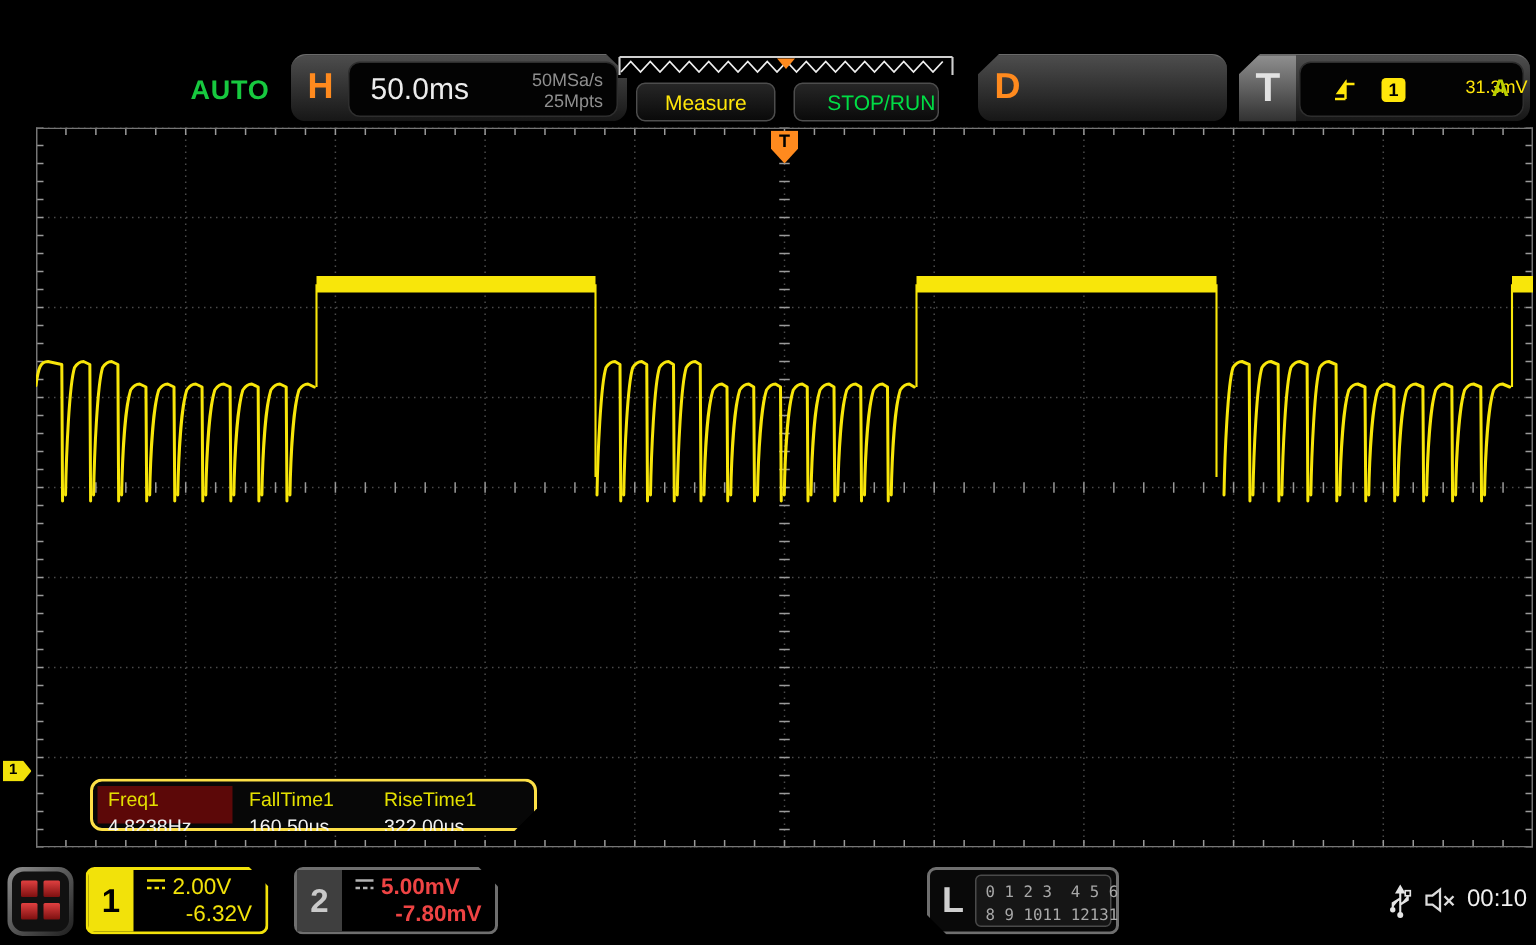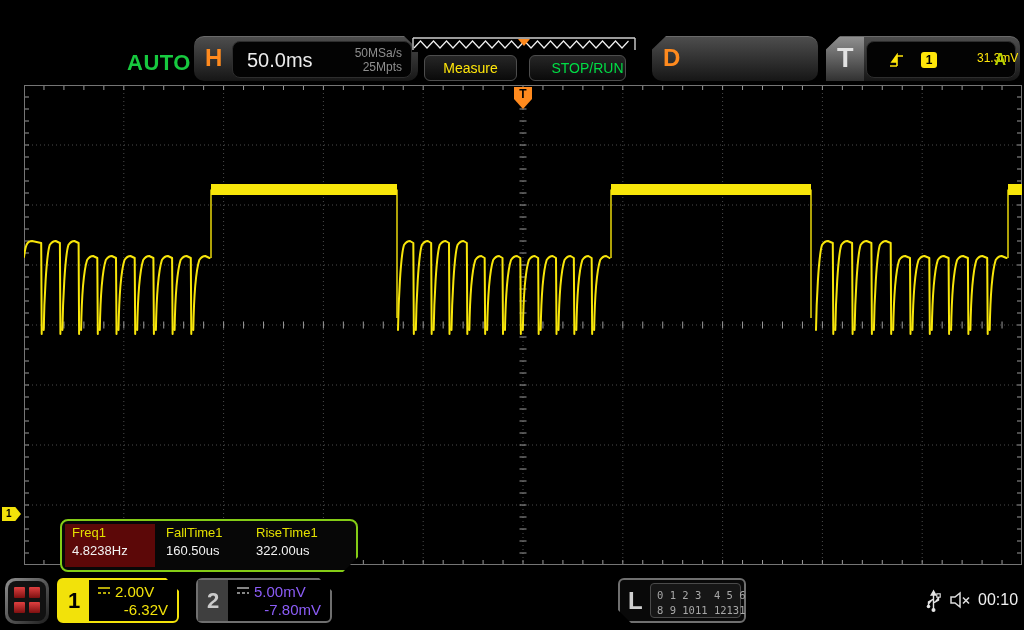--- a/index.html
+++ b/index.html
@@ -8,21 +8,21 @@
     position:relative; width:1024px; height:630px; background:#000;
     font-family:"Liberation Sans","DejaVu Sans",sans-serif; overflow:hidden;
     color:#fff;
   }
   
   .topbar { position:absolute; left:6px; top:5px; font-size:15px; color:#f5f5f5; letter-spacing:.3px; }
   .topbar span { margin-right:14px; }
   
   .logo { position:absolute; left:10px; top:40px; font-family:"DejaVu Serif","Liberation Serif",serif;
           font-weight:bold; font-size:30px; color:#f2d60a; letter-spacing:-1px; }
-  .mode { position:absolute; left:127px; top:50px; font-size:22px; font-weight:bold; color:#17c93f; letter-spacing:.5px; }
+  .mode { position:absolute; left:127px; top:50px; font-size:18px; font-weight:bold; color:#17c93f; letter-spacing:.5px; }
   .hdrbox { position:absolute; background:linear-gradient(#4d4d4d,#161616); border-radius:10px; border-top:1px solid #6a6a6a; }
   .hdrbox .biglabel { position:absolute; left:11px; top:7px; font-size:24px; font-weight:bold; color:#ff8a1e; }
   .hdrbox .inner { position:absolute; background:#030303; border:1px solid #2e2e2e; border-radius:8px; }
   #hbox { left:194px; top:36px; width:224px; height:45px;
           clip-path:polygon(0 0, calc(100% - 14px) 0, 100% 30%, 100% 100%, 0 100%); }
   #hbox .inner { left:38px; top:4px; width:180px; height:37px; }
   .tbval { position:absolute; left:14px; top:7px; font-size:20px; color:#ececec; }
   .rates { position:absolute; right:9px; top:4px; text-align:right; font-size:12px; line-height:14px; color:#8f8f8f; }
   #dbox { left:652px; top:36px; width:166px; height:45px;
           clip-path:polygon(0 30%, 14px 0, 100% 0, 100% 100%, 0 100%); }
@@ -45,22 +45,22 @@
   #zigzag { position:absolute; left:412px; top:36px; }
   
   #grat { position:absolute; left:24px; top:85px; width:998px; height:480px; }
   #trig-marker { position:absolute; left:514px; top:87px; width:18px; height:22px; background:#ff8a1e;
                  clip-path:polygon(0 0,100% 0,100% 55%,50% 100%,0 55%);
                  color:#000; font-size:12px; font-weight:bold; text-align:center; line-height:15px; }
   #ch1-tag { position:absolute; left:2px; top:507px; width:19px; height:14px; background:#f2e20a;
              clip-path:polygon(0 0,70% 0,100% 50%,70% 100%,0 100%);
              color:#000; font-size:10px; font-weight:bold; text-align:left; padding-left:4px; line-height:14px; }
   
-  #meas { position:absolute; left:60px; top:519px; width:298px; height:53px; background:#070707;
-          border:2px solid #84cc16; border-radius:8px;
+  #meas { position:absolute; left:60px; top:519px; width:298px; height:35px; background:#070707;
+          border:2px solid #fde047; border-radius:8px;
           clip-path:polygon(0 0,100% 0,100% calc(100% - 15px),calc(100% - 15px) 100%,0 100%); }
   #meas .selbg { position:absolute; left:3px; top:3px; bottom:3px; width:90px; background:#5c0808; }
   .mcol { position:absolute; top:0; height:100%; }
   .mcol .mlabel { position:absolute; top:4px; left:0; font-size:13px; color:#e3e000; white-space:nowrap; }
   .mcol .mvalue { position:absolute; top:22px; left:0; font-size:13px; color:#f2f2f2; white-space:nowrap; }
   #mcol0 { left:10px; } #mcol1 { left:104px; } #mcol2 { left:194px; }
   
   #menu-icon { position:absolute; left:5px; top:578px; width:44px; height:46px; border-radius:10px;
                background:linear-gradient(135deg,#909090,#1d1d1d); cursor:pointer; }
   #menu-icon .pad { position:absolute; left:3px; top:3px; right:3px; bottom:3px; background:#111; border-radius:8px; }
@@ -70,21 +70,21 @@
          clip-path:polygon(0 0, calc(100% - 13px) 0, 100% 13px, 100% 100%, 0 100%); }
   #ch2 { left:196px; width:136px; border:2px solid #6f6f6f; border-radius:6px;
          clip-path:polygon(0 0, calc(100% - 13px) 0, 100% 13px, 100% 100%, 0 100%); }
   .chnum { position:absolute; left:0; top:0; bottom:0; width:30px; font-size:22px; font-weight:bold;
            text-align:center; line-height:41px; }
   #ch1 .chnum { background:#f2e20a; color:#000; }
   #ch2 .chnum { background:#3f3f3f; color:#cacaca; }
   .chline1 { position:absolute; left:38px; top:3px; font-size:15px; white-space:nowrap;text-align:center; }
   .chline2 { position:absolute; right:9px; bottom:3px; font-size:15px; }
   #ch1 .chline1,#ch1 .chline2 { color:#f2e20a; }
-  #ch2 .chline1,#ch2 .chline2 { color:#8b5cf6; }
+  #ch2 .chline1,#ch2 .chline2 { color:#ef4444;font-weight:bold; }
   .dcicon { display:inline-block; vertical-align:2px; margin-right:4px; }
   #lblock { position:absolute; left:618px; top:578px; width:128px; height:45px; background:#090909;
             border:2px solid #6f6f6f; border-radius:6px;
             clip-path:polygon(0 0,100% 0,100% 100%,13px 100%,0 calc(100% - 13px)); cursor:pointer; }
   #lblock .llabel { position:absolute; left:8px; top:7px; font-size:24px; font-weight:bold; color:#cfcfcf; }
   #lblock .digits { position:absolute; left:30px; top:3px; right:3px; bottom:3px; background:#161616;
                     border:1px solid #4a4a4a; border-radius:4px; padding:4px 0 0 6px; }
   #lblock .digits div { font-family:"DejaVu Sans Mono","Liberation Mono",monospace; font-size:10.5px;
                         line-height:15px; color:#a8a8a8; white-space:pre; }
   #usb-icon { position:absolute; left:925px; top:587px; }

